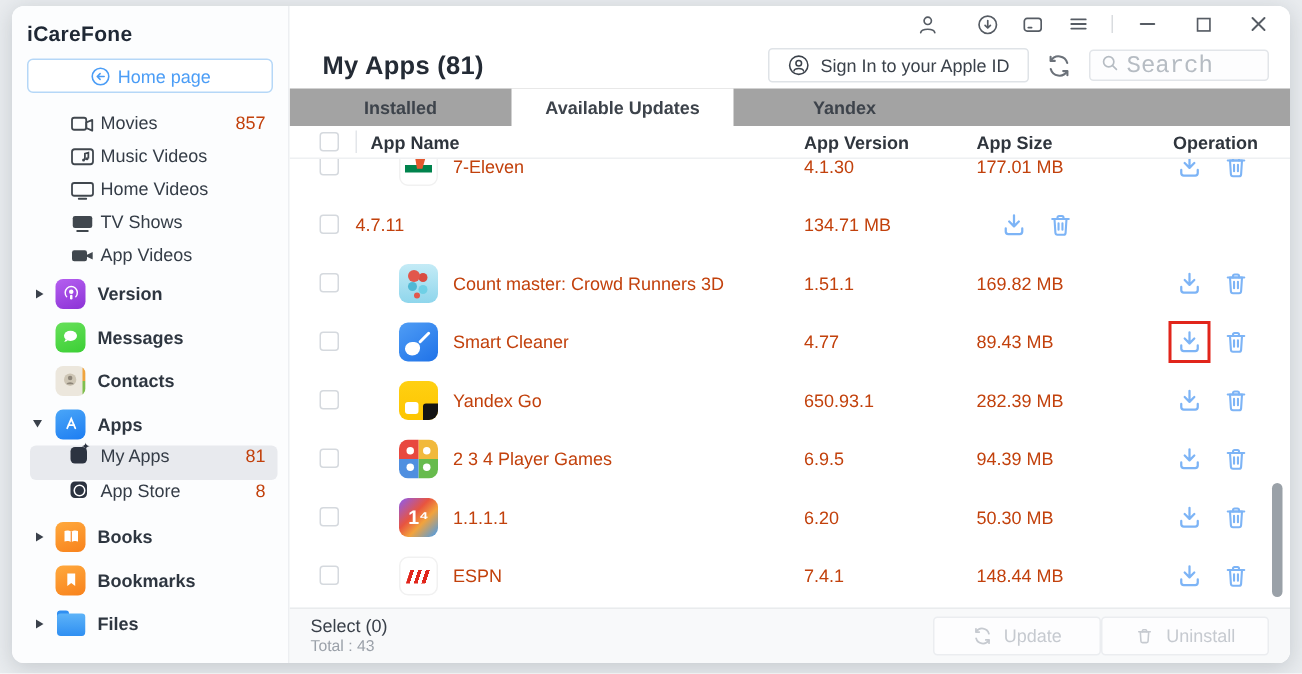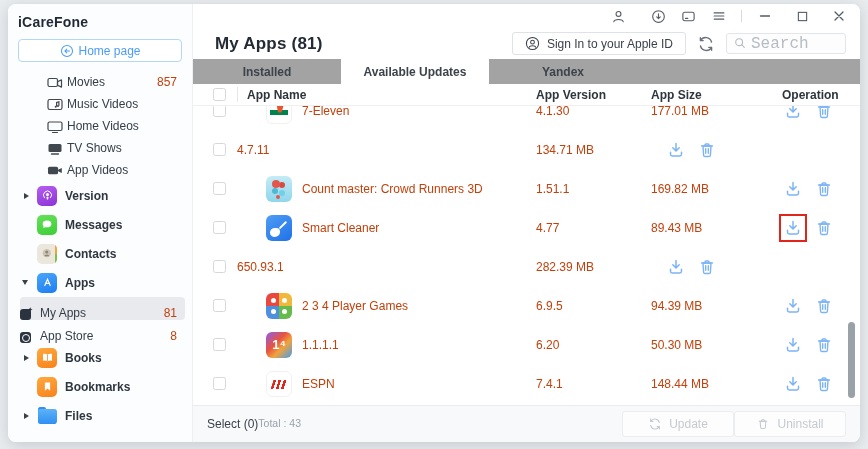--- a/index.html
+++ b/index.html
@@ -14,21 +14,21 @@
     font-size:12px;display:flex;align-items:center;justify-content:center;gap:4px;background:#fff;cursor:pointer}
   .side-item{display:flex;align-items:center;height:22px;font-size:12px;color:#353d47;position:relative;padding-left:39px}
   .side-item .micon{width:16px;height:16px;display:flex;align-items:center;justify-content:center;flex-shrink:0}
   .side-item .lbl{margin-left:4px}
   .count{margin-left:auto;padding-right:15px;font-size:12px;color:#c2410c}
   .sect{display:flex;align-items:center;height:29px;font-size:12px;font-weight:bold;color:#2e3640;position:relative;padding-left:29px}
   .sect .sicon{width:20px;height:20px;border-radius:5px;position:relative;flex-shrink:0;display:flex;align-items:center;justify-content:center;overflow:hidden}
   .sect .lbl{margin-left:8px}
   .arrow-r{position:absolute;left:16px;width:0;height:0;border-left:5px solid #3a414b;border-top:3.5px solid transparent;border-bottom:3.5px solid transparent}
   .arrow-d{position:absolute;left:14px;width:0;height:0;border-top:5px solid #3a414b;border-left:3.5px solid transparent;border-right:3.5px solid transparent}
-  .child{display:flex;align-items:flex-end;height:23px;font-size:12px;color:#353d47;margin:0 7px 0 12px;border-radius:4px}
+  .child{display:flex;align-items:flex-start;height:23px;font-size:12px;color:#353d47;margin:0 7px 0 12px;padding-left:27px;border-radius:4px}
   .child.selected{background:#e8eaee}
   .child .cicon{width:12px;height:12px;position:relative;flex-shrink:0}
   .child .lbl{margin-left:8px}
   .child .count{padding-right:8px}
   
   .ic-podcasts{background:linear-gradient(160deg,#b55ff0,#8c33d6)}
   .ic-messages{background:linear-gradient(160deg,#67e05a,#3bcf35)}
   .ic-contacts{background:#ece7dd}
   .ic-contacts::after{content:"";position:absolute;right:0;top:0;bottom:0;width:2.5px;
     background:linear-gradient(#f0a43c 0 50%,#7fbf4d 50% 100%)}
@@ -68,21 +68,21 @@
   .trow{height:39px;font-size:12px;color:#c2410c}
   .rowclip{height:24px;overflow:hidden}
   .rowclip .trow{margin-top:-15px}
   .cname{display:flex;align-items:center;min-width:0}
   .trow .cname .appicon{margin-left:29px}
   .trow .cname .nm{margin-left:10px;white-space:nowrap;overflow:hidden;text-overflow:ellipsis}
   .cops{display:flex;align-items:center;gap:9px;padding-left:14px}
   .opbtn{width:22px;height:22px;display:flex;align-items:center;justify-content:center;cursor:pointer}
   .opbtn.hl{outline:2px solid #e1251b;outline-offset:1px}
   .tfoot{height:37px;background:#f8f9fa;border-top:1px solid #e9ebed;display:flex;align-items:center;padding:0 14px;flex-shrink:0}
-  .fleft{display:flex;flex-direction:row;justify-content:flex-end;line-height:1.25}
+  .fleft{display:flex;flex-direction:column;justify-content:flex-end;line-height:1.25}
   .sel{font-size:12px;color:#3a414a}
   .tot{font-size:10.5px;color:#9ba1a9}
   .fright{margin-left:auto;display:flex;}
   .footbtn{width:112px;height:26px;border:1px solid #ebedf0;border-radius:3px;background:#fdfdfe;color:#c6cad0;
     font-size:12px;display:flex;align-items:center;justify-content:center;gap:7px;cursor:default}
   .scroll-thumb{position:absolute;right:5px;top:318px;width:7px;height:76px;background:#9aa1a8;border-radius:4px;cursor:grab}
   
   .appicon{width:26px;height:26px;border-radius:6px;position:relative;overflow:hidden;flex-shrink:0}
   .icon-seven-eleven{background:#fff;border:1px solid #f1f1f1}
   .icon-seven-eleven::before{content:"";position:absolute;left:3px;right:3px;top:11px;height:5.5px;background:#00834d}
@@ -447,20 +447,24 @@
                 <path d="M4.5 6h11"></path>
                 <path d="M8 6V5a1 1 0 0 1 1-1h2a1 1 0 0 1 1 1v1"></path>
                 <path d="M6 6l.6 9.2a1.4 1.4 0 0 0 1.4 1.3h4a1.4 1.4 0 0 0 1.4-1.3L14 6z"></path>
                 <path d="M8.7 8.8v4.4M11.3 8.8v4.4"></path>
               </svg>
             </span>
           </span>
         </div>
         <div class="trow">
           <span class="cb"></span>
+          <span class="cname">
+            <span class="appicon icon-yandex-go"></span>
+            <span class="nm">Yandex Go</span>
+          </span>
           <span>650.93.1</span>
           <span>282.39 MB</span>
           <span class="cops">
             <span class="opbtn">
               <svg width="20" height="20" viewBox="0 0 20 20" fill="none" stroke="#7db4f6" stroke-width="1.5" stroke-linecap="round" stroke-linejoin="round">
                 <path d="M10 3.5v7M6.8 7.7 10 10.9l3.2-3.2"></path>
                 <path d="M4.5 12.3v2a1.7 1.7 0 0 0 1.7 1.7h7.6a1.7 1.7 0 0 0 1.7-1.7v-2"></path>
               </svg>
             </span>
             <span class="opbtn">

